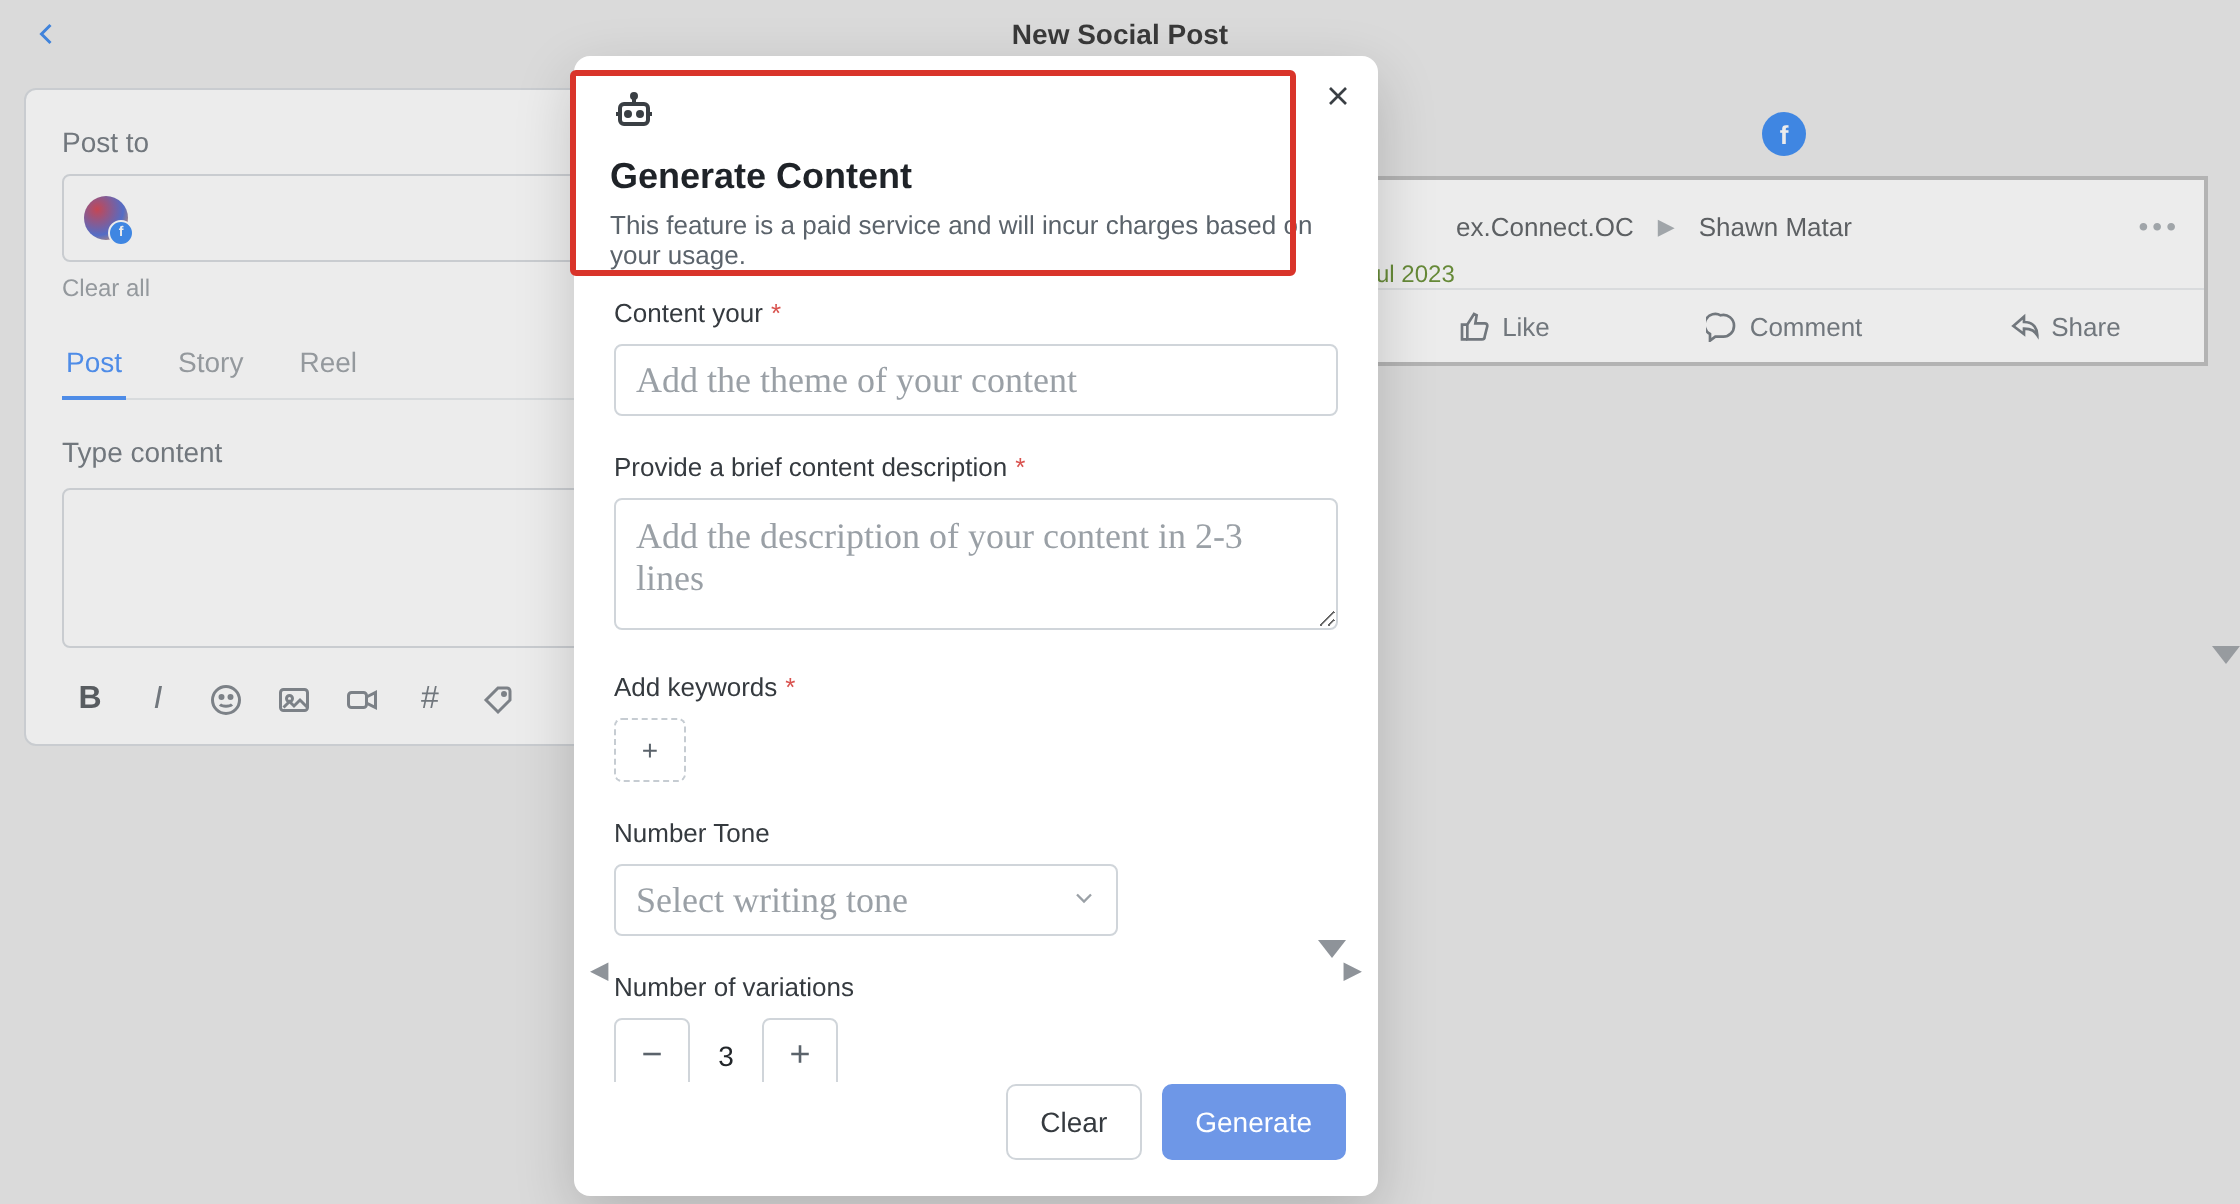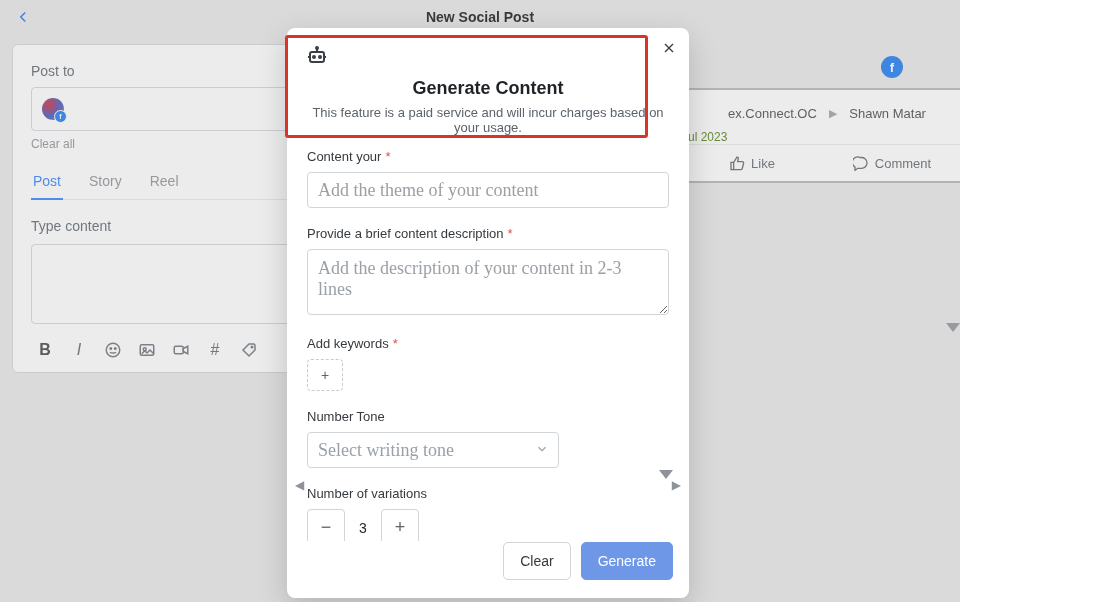--- a/index.html
+++ b/index.html
@@ -5,21 +5,21 @@
   :root{
     --grey-bg:#f2f2f2;
     --text:#22262a;
     --muted:#6f777f;
     --border:#d0d5da;
     --blue:#2d7ff9;
     --light-blue:#6e97e7;
     --required:#d9534f;
   }
   html,body{margin:0;padding:0;font-family:Arial,Helvetica,sans-serif;font-size:14px;color:var(--text);}
-  .page{width:960px;height:602px;background:#e7e7e7;position:relative;overflow:hidden;}
+  .page{width:1120px;height:602px;background:#e7e7e7;position:relative;overflow:hidden;}
   .overlay{position:absolute;inset:0;background:rgba(180,180,180,0.25);pointer-events:none;}
   .header{height:34px;display:flex;align-items:center;justify-content:center;position:relative;}
   .header .back{position:absolute;left:14px;top:8px;color:#1a73e8;cursor:pointer;}
   .header .title{font-weight:600;color:#111;}
   .workspace{position:absolute;top:44px;left:12px;right:26px;display:flex;gap:16px;}
   
   .left-card{width:626px;background:#fff;border:1px solid var(--border);border-radius:6px;padding:18px 18px 12px;}
   .postto-lbl{color:#5b636b;font-size:14px;margin-bottom:8px;}
   .account-box{border:1px solid var(--border);border-radius:4px;height:42px;display:flex;align-items:center;padding:0 10px;}
   .account-chip{width:22px;height:22px;border-radius:50%;background:radial-gradient(circle at 30% 30%, #c23, #35c 60%, #e83 90%);position:relative;}
@@ -52,21 +52,21 @@
   .pc-body{height:80px;display:flex;flex-direction:column;align-items:center;justify-content:center;color:#7a8189;}
   .pc-img-ic{width:18px;height:18px;color:#9aa0a6;margin-bottom:8px;}
   .pc-hint{font-size:13px;color:#7a8189;}
   .pc-actions{display:flex;border-top:1px solid #e6e8eb;}
   .pc-actions .act{flex:1;display:flex;align-items:center;justify-content:center;gap:6px;padding:10px 0;color:#5b636b;font-size:13px;}
   .pc-actions svg{width:16px;height:16px;stroke:#5b636b;fill:none;stroke-width:2;}
 
   
   .modal{position:absolute;left:287px;top:28px;width:402px;height:570px;background:#fff;border-radius:8px;box-shadow:0 10px 30px rgba(0,0,0,.18);display:flex;flex-direction:column;z-index:5;}
   .modal .hd-box{position:absolute;left:-2px;top:7px;width:357px;height:97px;border:3px solid #d9342a;border-radius:3px;pointer-events:none;}
-  .modal-head{padding:16px 18px 10px;text-align:center;}
+  .modal-head{padding:16px 18px 10px;}
   .modal-head .close{position:absolute;right:12px;top:12px;color:#3a3f44;cursor:pointer;font-size:16px;line-height:1;}
   .robot-ic{width:24px;height:24px;color:#3a3f44;margin-bottom:10px;}
   .modal-title{font-size:18px;font-weight:600;color:#1f2328;margin-bottom:6px;}
   .modal-sub{font-size:13px;color:#5b636b;}
   .modal-body{flex:1;overflow:hidden;padding:4px 20px 0;position:relative;}
   .scr-tri{position:absolute;right:-14px;width:0;height:0;border-left:7px solid transparent;border-right:7px solid transparent;}
   .scr-tri.down{bottom:62px;border-top:9px solid #8e9399;transform:translateX(-14px);}
   .fld{margin-bottom:18px;}
   .fld-lbl{font-size:13px;color:#353a3f;margin-bottom:8px;}
   .fld-lbl .req{color:var(--required);margin-left:4px;}

